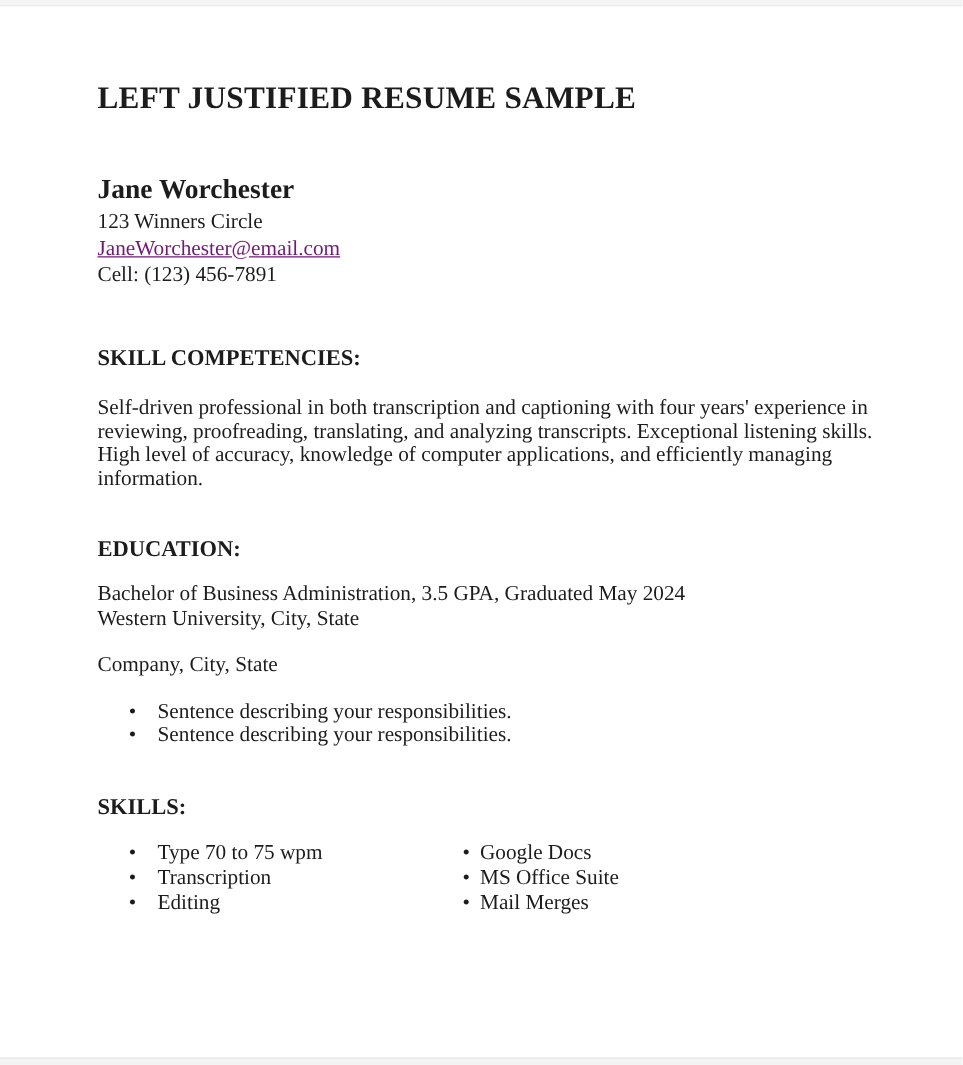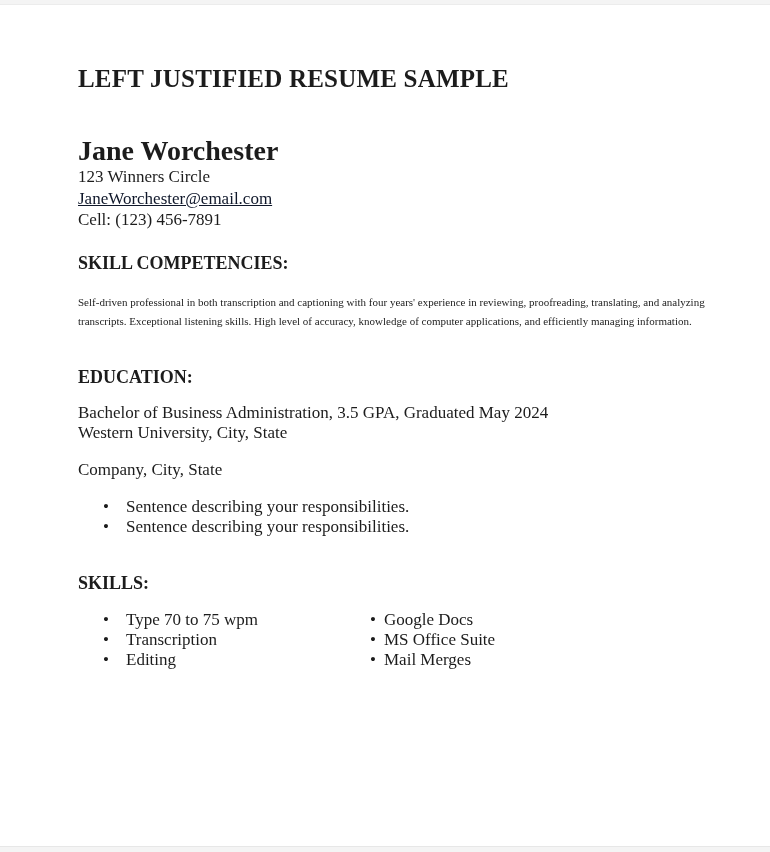--- a/index.html
+++ b/index.html
@@ -24,38 +24,38 @@
     width: 770px; height: 852px;
     padding: 0 64px 0 78px;
   }
   .doc-title {
     margin-top: 66px;
     font-size: 25px; line-height: 26px; font-weight: bold;
     letter-spacing: 0.2px;
   }
   .contact { margin-top: 47px; }
   .contact-name {
-    font-size: 28px; line-height: 23px; font-weight: bold;
+    font-size: 22px; line-height: 23px; font-weight: bold;
     margin-bottom: 4px;
   }
   .contact-line { font-size: 17px; line-height: 21.5px; }
   .email-link {
-    color: #0f172a;
+    color: #701a75;
     text-decoration: underline;
     cursor: pointer;
   }
   .section-heading {
     font-size: 18px; line-height: 20px; font-weight: bold;
   }
-  .mt-45 { margin-top: 22px; }
+  .mt-45 { margin-top: 45px; }
   .mt-36 { margin-top: 36px; }
   .mt-37 { margin-top: 37px; }
   .summary-paragraph {
     margin-top: 20px;
-    font-size: 11px; line-height: 19.3px;
+    font-size: 17px; line-height: 19.3px;
     max-width: 650px;
   }
   .plain-lines { margin-top: 16px; }
   .plain-lines .text-line { font-size: 17px; line-height: 20px; }
   .exp-lines { margin-top: 17px; }
   .bullet-list { margin-top: 17px; list-style: none; }
   .bullet-list li {
     position: relative;
     font-size: 17px; line-height: 19.5px;
     padding-left: 48px;

